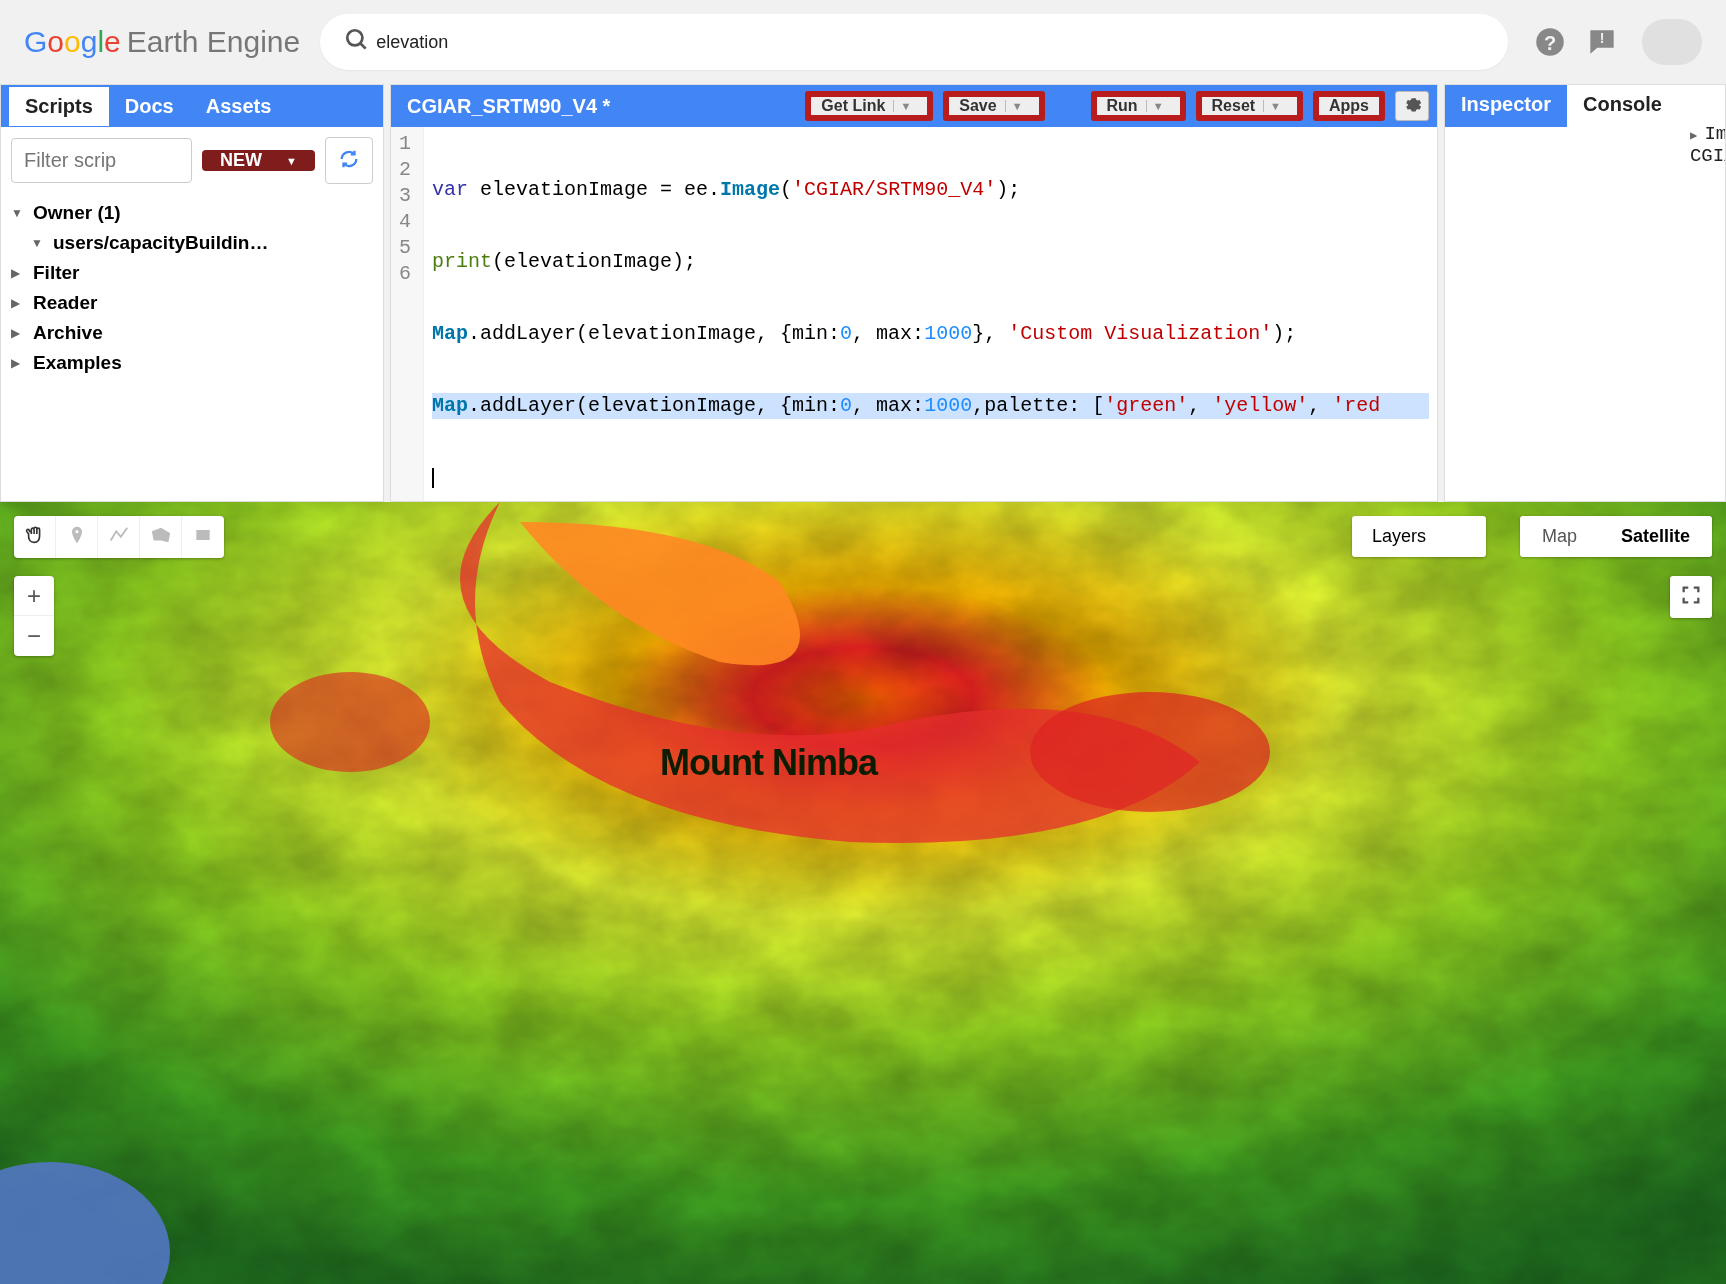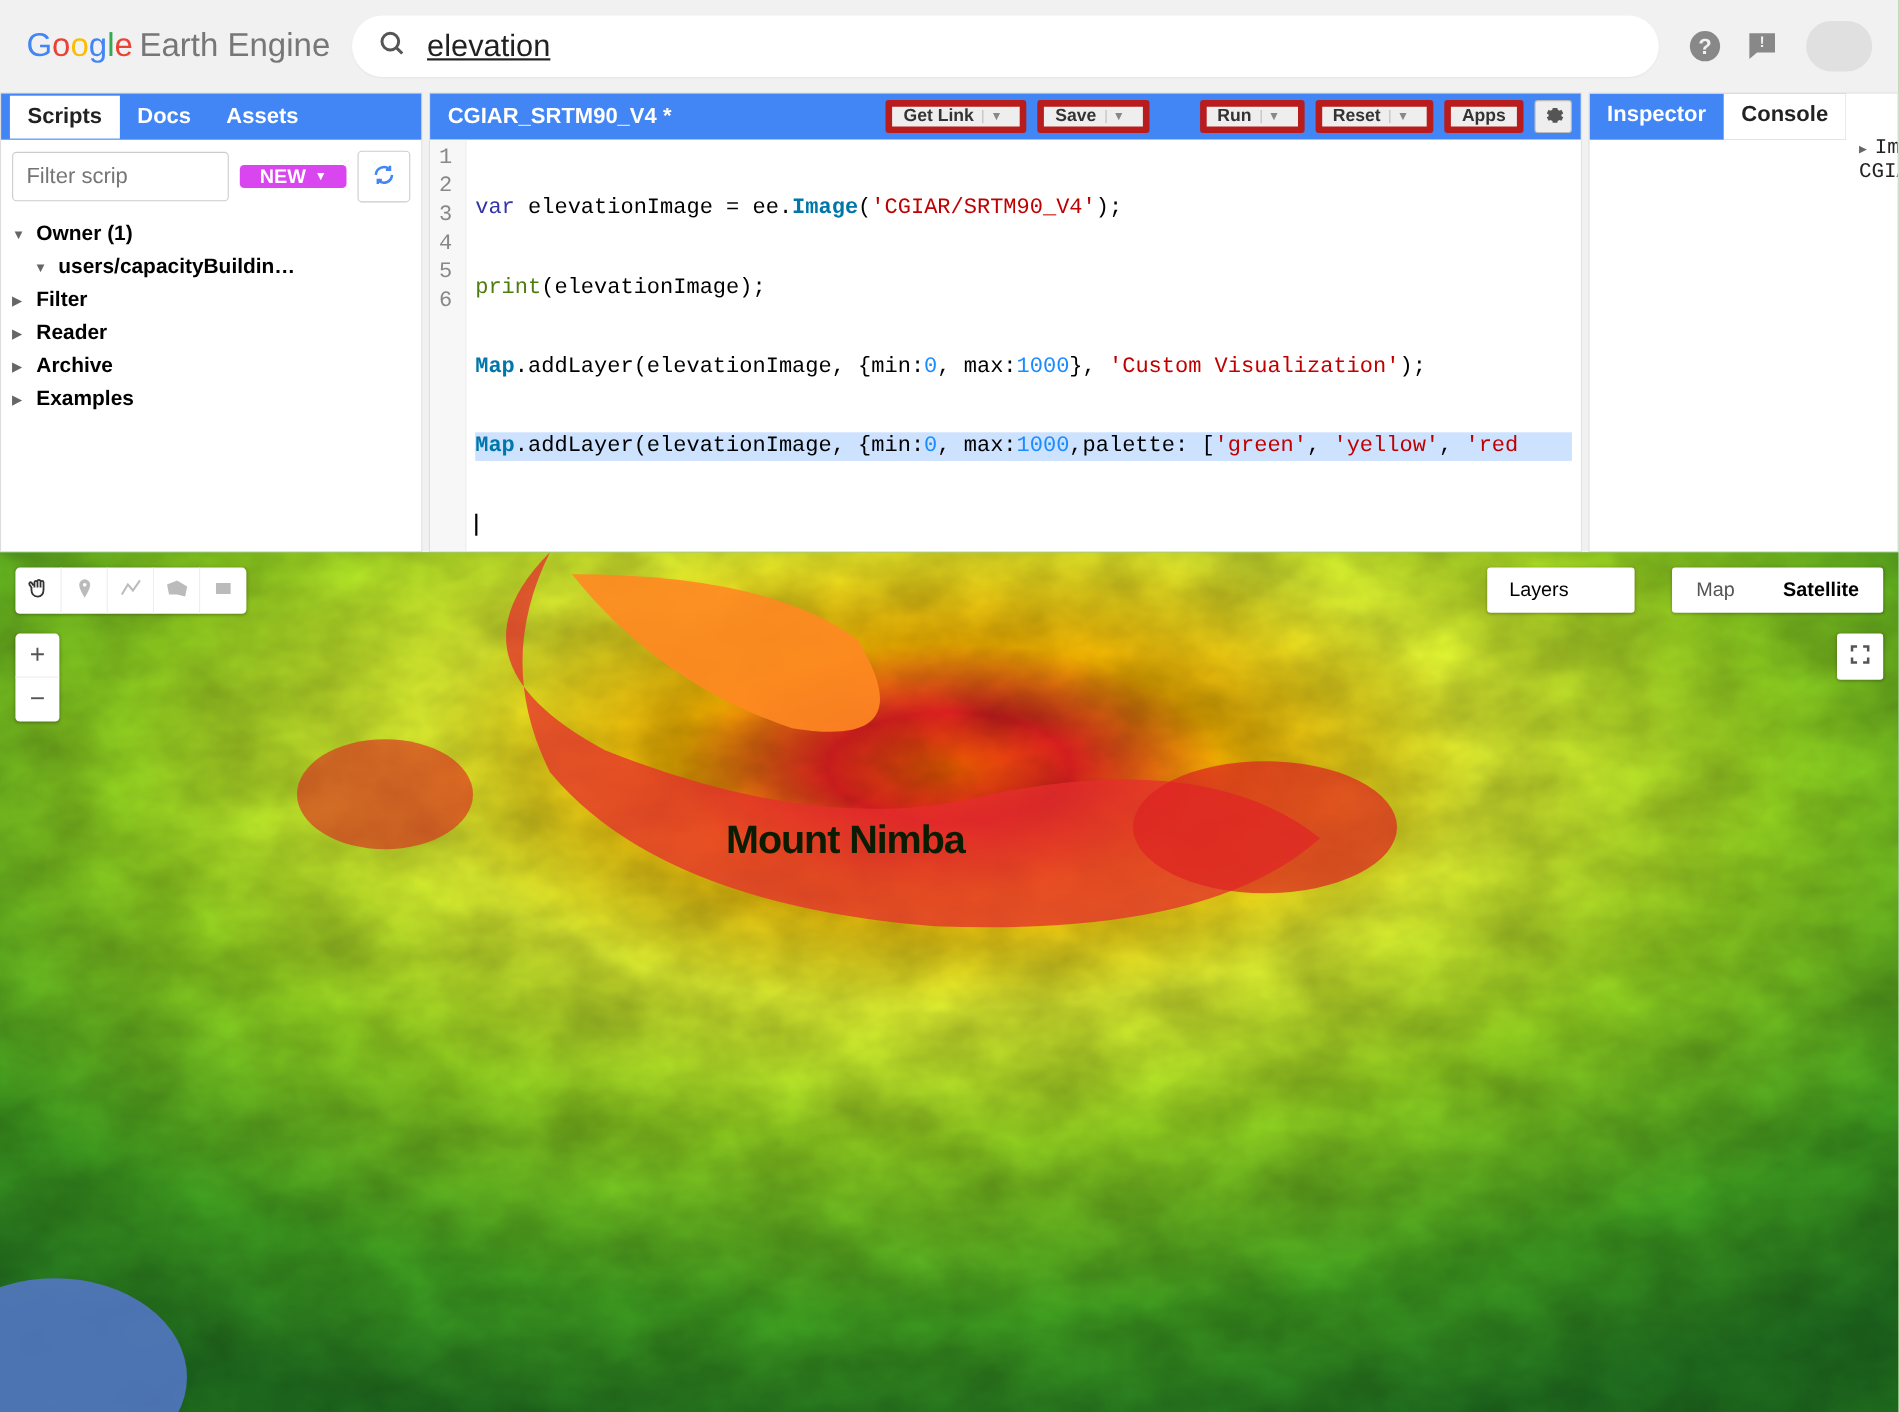--- a/index.html
+++ b/index.html
@@ -3,38 +3,38 @@
 <meta charset="utf-8">
 <style>
 * { box-sizing: border-box; margin: 0; padding: 0; }
 body { font-family: Arial, Helvetica, sans-serif; background: #f1f1f1; width: 1726px; height: 1284px; overflow: hidden; }
 
 .header { height: 84px; background: #f1f1f1; display: flex; align-items: center; padding: 0 24px; gap: 20px; }
 .logo { display: flex; align-items: center; font-size: 30px; font-weight: 400; }
 .logo .g1 { color: #4285F4; } .logo .g2 { color: #EA4335; } .logo .g3 { color: #FBBC05; } .logo .g4 { color: #4285F4; } .logo .g5 { color: #34A853; } .logo .g6 { color: #EA4335; }
 .logo .ee { color: #777; font-weight: 400; margin-left: 6px; }
 .search-box { flex: 1; background: #fff; border-radius: 28px; height: 56px; display: flex; align-items: center; padding: 0 24px; box-shadow: 0 1px 2px rgba(0,0,0,0.05); }
-.search-box input { border: none; outline: none; font-size: 28px; color: #222; flex: 1; margin-left: 18px; text-decoration: underline; }
+.search-box input { border: none; outline: none; font-size: 18px; color: #222; flex: 1; margin-left: 6px; }
 .search-icon { color: #555; }
 .header-icons { display: flex; gap: 8px; align-items: center; }
 .icon-btn { width: 44px; height: 44px; display: flex; align-items: center; justify-content: center; color: #777; border-radius: 50%; }
 .avatar-circle { width: 46px; height: 46px; border-radius: 50%; background: #e0e0e0; display: flex; align-items: center; justify-content: center; margin-left: 10px; padding: 0 30px; border-radius: 28px; }
 .avatar-inner { width: 40px; height: 40px; background: #8ab4f8; border-radius: 50%; position: relative; overflow: hidden; }
 .avatar-inner::before { content: ''; position: absolute; width: 18px; height: 18px; background: #5e97f6; border-radius: 50%; top: 6px; left: 11px; }
 .avatar-inner::after { content: ''; position: absolute; width: 30px; height: 20px; background: #5e97f6; border-radius: 50% 50% 0 0; bottom: -5px; left: 5px; }
 
 .main { display: flex; height: 418px; gap: 6px; padding: 0 0 0 0; }
 .panel-header { background: #4285F4; height: 42px; display: flex; align-items: center; padding: 0 8px; }
 .tab { padding: 8px 16px; color: #fff; font-size: 20px; font-weight: bold; cursor: pointer; }
 .tab.active { background: #fff; color: #222; }
 
 .left-panel { width: 384px; background: #fff; border: 1px solid #ddd; display: flex; flex-direction: column; }
 .left-toolbar { display: flex; gap: 10px; padding: 10px; align-items: center; }
 .filter-input { flex: 1; border: 1px solid #ccc; border-radius: 4px; padding: 10px 12px; font-size: 20px; color: #888; width: 120px; }
-.new-btn { background: #d946ef; color: #fff; border: none; padding: 0 18px; border-radius: 4px; font-size: 18px; font-weight: bold; display: flex; align-items: center; gap: 8px; cursor: pointer; }
+.new-btn { background: #7f1d1d; color: #fff; border: none; padding: 0 18px; border-radius: 4px; font-size: 18px; font-weight: bold; display: flex; align-items: center; gap: 24px; cursor: pointer; }
 .refresh-btn { background: #fff; border: 1px solid #ccc; border-radius: 4px; padding: 10px 12px; cursor: pointer; color: #4285F4; }
 .tree { padding: 4px 10px; font-size: 19px; }
 .tree-item { padding: 4px 0; cursor: pointer; display: flex; align-items: center; }
 .tree-caret { color: #666; font-size: 12px; margin-right: 8px; display: inline-block; width: 14px; }
 .tree-indent1 { padding-left: 20px; }
 .tree-indent2 { padding-left: 40px; }
 .file-icon { color: #555; margin-right: 6px; }
 
 .center-panel { flex: 1; background: #fff; border: 1px solid #ddd; display: flex; flex-direction: column; }
 .center-header { background: #4285F4; display: flex; align-items: center; padding: 4px 8px; height: 42px; gap: 8px; }

